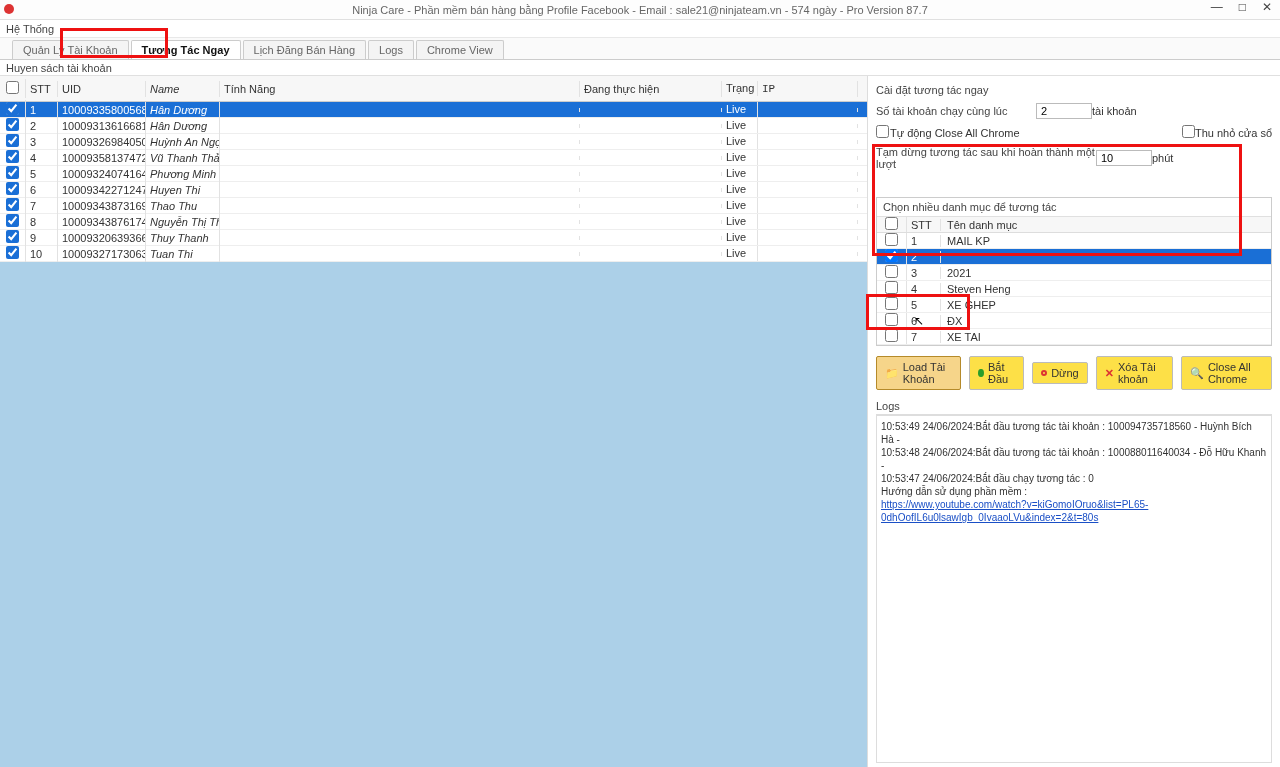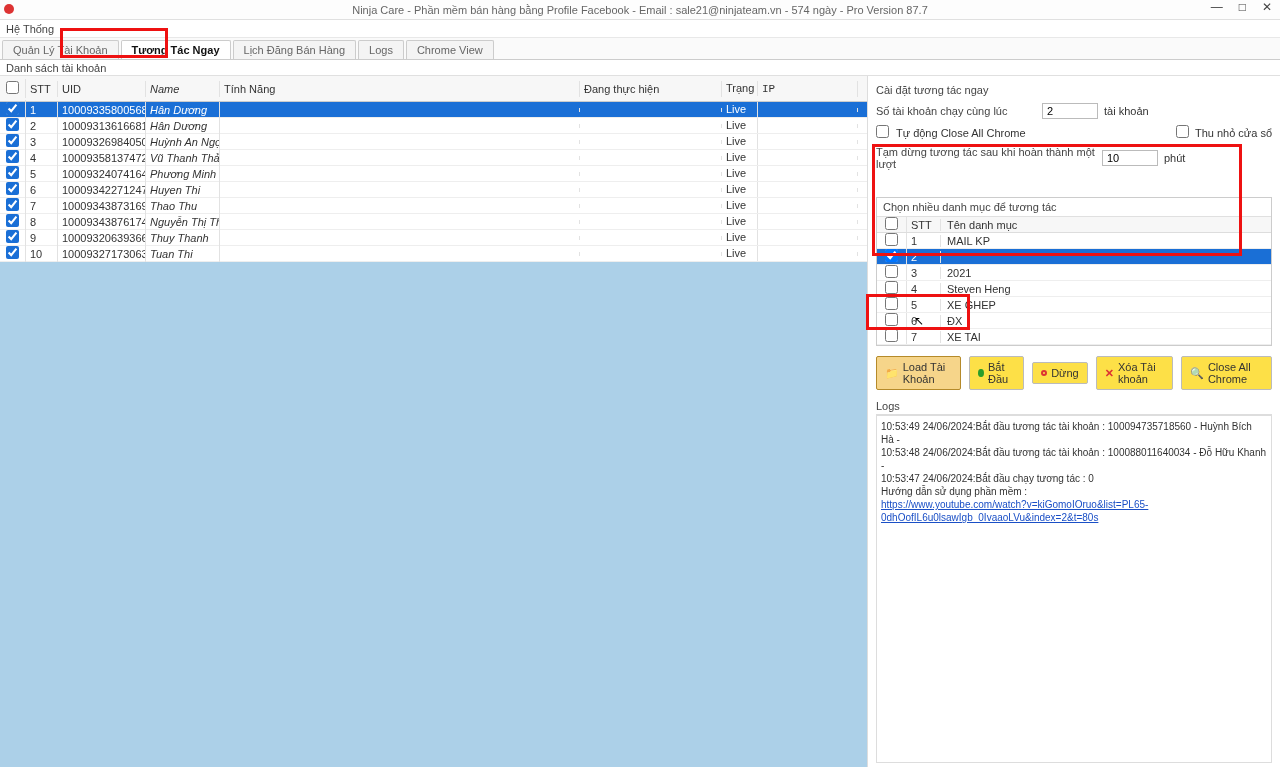--- a/index.html
+++ b/index.html
@@ -5,21 +5,21 @@
   * { box-sizing: border-box; margin: 0; padding: 0; }
   body { font-family: "Segoe UI", Tahoma, sans-serif; font-size: 11px; background: #f0f0f0; color: #333; overflow: hidden; }
   .window { width: 1280px; height: 767px; background: #fff; display: flex; flex-direction: column; }
   .titlebar { height: 20px; display: flex; align-items: center; justify-content: center; position: relative; background: #fdfdfd; border-bottom: 1px solid #e0e0e0; }
   .titlebar .app-icon { position: absolute; left: 4px; top: 4px; width: 10px; height: 10px; background: #d33; border-radius: 50%; }
   .titlebar .title { color: #666; font-size: 11px; }
   .titlebar .controls { position: absolute; right: 4px; top: 0; display: flex; gap: 8px; font-size: 12px; color: #444; }
   .titlebar .controls span { cursor: pointer; padding: 0 4px; }
   .menubar { height: 18px; display: flex; align-items: center; padding: 0 6px; font-size: 11px; color: #444; border-bottom: 1px solid #e8e8e8; }
   .menubar span { margin-right: 20px; cursor: pointer; }
-  .tabs { height: 22px; display: flex; align-items: flex-end; padding: 0 2px; border-bottom: 1px solid #ccc; background: #fafafa; }
+  .tabs { height: 22px; display: flex; align-items: flex-end; padding: 0 12px; border-bottom: 1px solid #ccc; background: #fafafa; }
   .tab { padding: 3px 10px; border: 1px solid #ccc; border-bottom: none; margin-right: 2px; background: #f4f4f4; color: #666; font-size: 11px; cursor: pointer; border-radius: 2px 2px 0 0; }
   .tab.active { background: #fff; color: #111; font-weight: 600; }
   .subheader { height: 16px; padding: 2px 6px; font-size: 11px; color: #444; border-bottom: 1px solid #e0e0e0; }
   .content { flex: 1; display: flex; overflow: hidden; }
   .leftpane { width: 868px; display: flex; flex-direction: column; border-right: 1px solid #ddd; background: #acd0e8; }
   .grid-head, .grid-row { display: flex; align-items: center; }
   .grid-head { background: #f7f7f7; border-bottom: 1px solid #ccc; height: 26px; font-size: 11px; color: #333; }
   .grid-head .cell, .grid-row .cell { border-right: 1px solid #e2e2e2; padding: 2px 4px; overflow: hidden; white-space: nowrap; }
   .c-chk { width: 26px; text-align: center; }
   .c-stt { width: 32px; }
@@ -29,21 +29,21 @@
   .c-dang { width: 142px; }
   .c-trang { width: 36px; line-height: 1; }
   .c-ip { width: 100px; font-family: Liberation Mono, monospace; }
   .grid-body { background: #fff; }
   .grid-row { height: 16px; font-size: 11px; border-bottom: 1px solid #eee; background: #fff; }
   .grid-row.selected { background: #1a6fd6; color: #fff; }
   .grid-row .c-chk input { accent-color: #1a6fd6; }
   .grid-fill { flex: 1; background: #acd0e8; }
   .rightpane { flex: 1; display: flex; flex-direction: column; padding: 4px 8px; background: #fff; font-size: 11px; }
   .section-title { color: #444; margin: 4px 0; }
-  .form-row { display: flex; align-items: center; margin: 3px 0; gap: 6px; }
+  .form-row { display: flex; align-items: center; margin: 3px 0; }
   .form-row label { flex: 0 0 160px; color: #444; }
   .form-row input[type="text"], .form-row select { border: 1px solid #bbb; padding: 1px 4px; font-size: 11px; }
   .num { width: 56px; }
   .sel { width: 104px; }
   .link { color: #1a4fc6; text-decoration: underline; cursor: pointer; margin-left: auto; }
   .cat-box { border: 1px solid #ccc; margin-top: 24px; }
   .cat-title { padding: 3px 6px; color: #444; border-bottom: 1px solid #e0e0e0; }
   .cat-head, .cat-row { display: flex; align-items: center; height: 16px; font-size: 11px; }
   .cat-head { background: #f7f7f7; border-bottom: 1px solid #ddd; }
   .cat-row { border-bottom: 1px solid #eee; }
@@ -87,21 +87,21 @@
   </div>
 
   <div class="tabs" id="tabs">
       <div class="tab">Quản Lý Tài Khoản</div>
       <div class="tab active">Tương Tác Ngay</div>
       <div class="tab">Lịch Đăng Bán Hàng</div>
       <div class="tab">Logs</div>
       <div class="tab">Chrome View</div>
     </div>
 
-  <div class="subheader">Danh sách tài khoản</div>
+  <div class="subheader">Huyen sách tài khoản</div>
 
   <div class="content">
     <div class="leftpane">
       <div class="grid-head">
         <div class="cell c-chk"><input type="checkbox" style=""></div>
         <div class="cell c-stt">STT</div>
         <div class="cell c-uid">UID</div>
         <div class="cell c-name">Name</div>
         <div class="cell c-tinh">Tính Năng</div>
         <div class="cell c-dang">Đang thực hiện</div>

